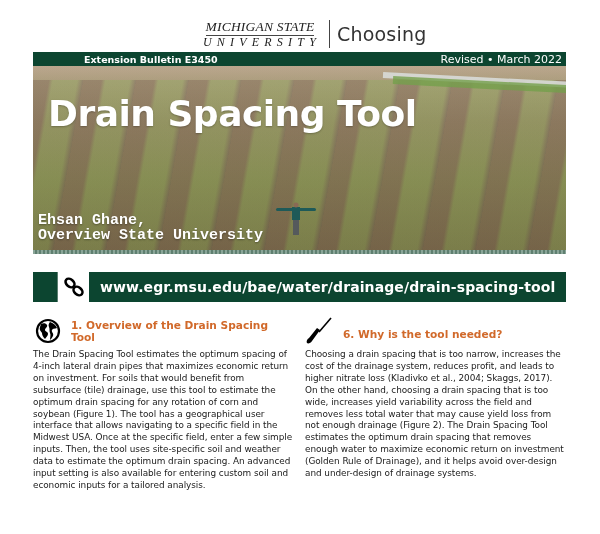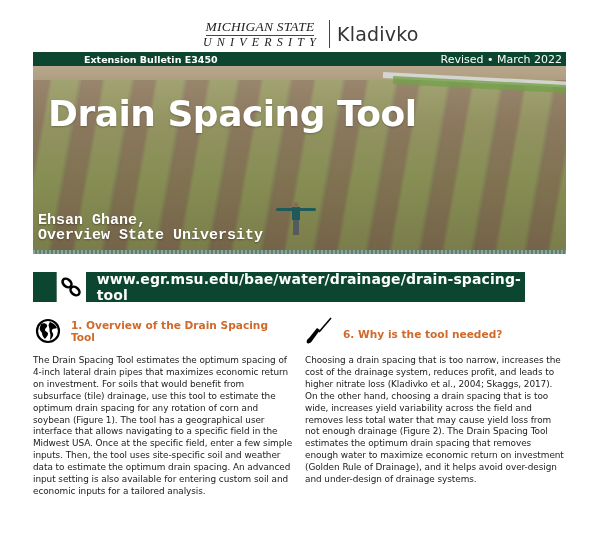--- a/index.html
+++ b/index.html
@@ -29,45 +29,45 @@
     .hero .sky-strip { position: absolute; top: 0; left: 0; right: 0; height: 14px; background: linear-gradient(180deg, #b59f84, #a89876); }
     .hero .road { position: absolute; top: 6px; left: 350px; width: 200px; height: 6px; background: #d6d9d6; transform: rotate(3deg); transform-origin: left; opacity: 0.9; }
     .hero .grass-edge { position: absolute; top: 10px; left: 360px; width: 180px; height: 8px; background: #6a9a3e; transform: rotate(3deg); transform-origin: left; opacity: 0.8; }
     .hero .shade { position: absolute; inset: 0; background: linear-gradient(180deg, rgba(255,255,255,0.08), rgba(0,0,0,0.08)); }
     .hero .bottom-strip { position: absolute; left: 0; right: 0; bottom: 0; height: 4px; background: repeating-linear-gradient(90deg, #8aa598 0 2px, #5f7f70 2px 4px); }
     .hero-title { position: absolute; top: 27px; left: 3px; font-family: "DejaVu Sans", sans-serif; font-weight: bold; color: #fff; font-size: 36px; letter-spacing: -0.5px; text-shadow: 0 1px 2px rgba(0,0,0,0.25); margin-left: 12px; }
     .hero-author { position: absolute; top: 147px; left: 5px; color: #fff; font-family: Liberation Mono, monospace; font-weight: bold; font-size: 15px; line-height: 15px; text-shadow: 0 1px 2px rgba(0,0,0,0.35); }
     .person { position: absolute; left: 241px; top: 136px; width: 44px; height: 34px; }
 
     
-    .url-bar { position: absolute; top: 272px; left: 33px; width: 492px; height: 30px; background: #0c4530; display: flex; align-items: stretch; }
+    .url-bar { position: absolute; top: 272px; left: 33px; width: 533px; height: 30px; background: #0c4530; display: flex; align-items: stretch; }
     .url-left { width: 25px; background: #0c4530; border-right: 1px solid #5a7f70; }
     .url-icon-box { width: 31px; background: #fff; display: flex; align-items: center; justify-content: center; }
     .url-text { color: #fff; font-family: "DejaVu Sans", sans-serif; font-weight: bold; font-size: 14px; padding-left: 11px; display: flex; align-items: center; letter-spacing: 0.1px; }
 
     
     .section { position: absolute; top: 315px; width: 262px; }
     .section.left { left: 33px; }
     .section.right { left: 305px; }
     .sec-head { display: flex; align-items: center; height: 32px; }
     .sec-icon { width: 30px; height: 30px; display: flex; align-items: center; justify-content: center; }
     .sec-title { color: #d1692a; font-family: "DejaVu Sans", sans-serif; font-weight: bold; font-size: 10.6px; margin-left: 8px; }
     .section.right .sec-title { margin-top: 6px; }
-    .sec-body { margin-top: 8px; font-family: "DejaVu Sans", sans-serif; font-size: 8.9px; line-height: 11.9px; color: #1a1a1a; letter-spacing: -0.05px; }
+    .sec-body { margin-top: 2px; font-family: "DejaVu Sans", sans-serif; font-size: 8.9px; line-height: 11.9px; color: #1a1a1a; letter-spacing: -0.05px; }
   </style>
 </head>
 <body>
 
 <div class="logo">
   <div class="logo-msu">
     <span class="l1">MICHIGAN STATE</span>
     <span class="l2">UNIVERSITY</span>
   </div>
   <div class="logo-sep"></div>
-  <span class="logo-ext">Kladivko</span>
+  <span class="logo-ext">Choosing</span>
 </div>
 
 <div class="bulletin-bar">
   <span class="bulletin-id">Extension Bulletin E3450</span>
   <span class="bulletin-date">Revised  • March 2022</span>
 </div>
 
 <div class="hero">
   <div class="sky-strip"></div>
   <div class="road"></div>

